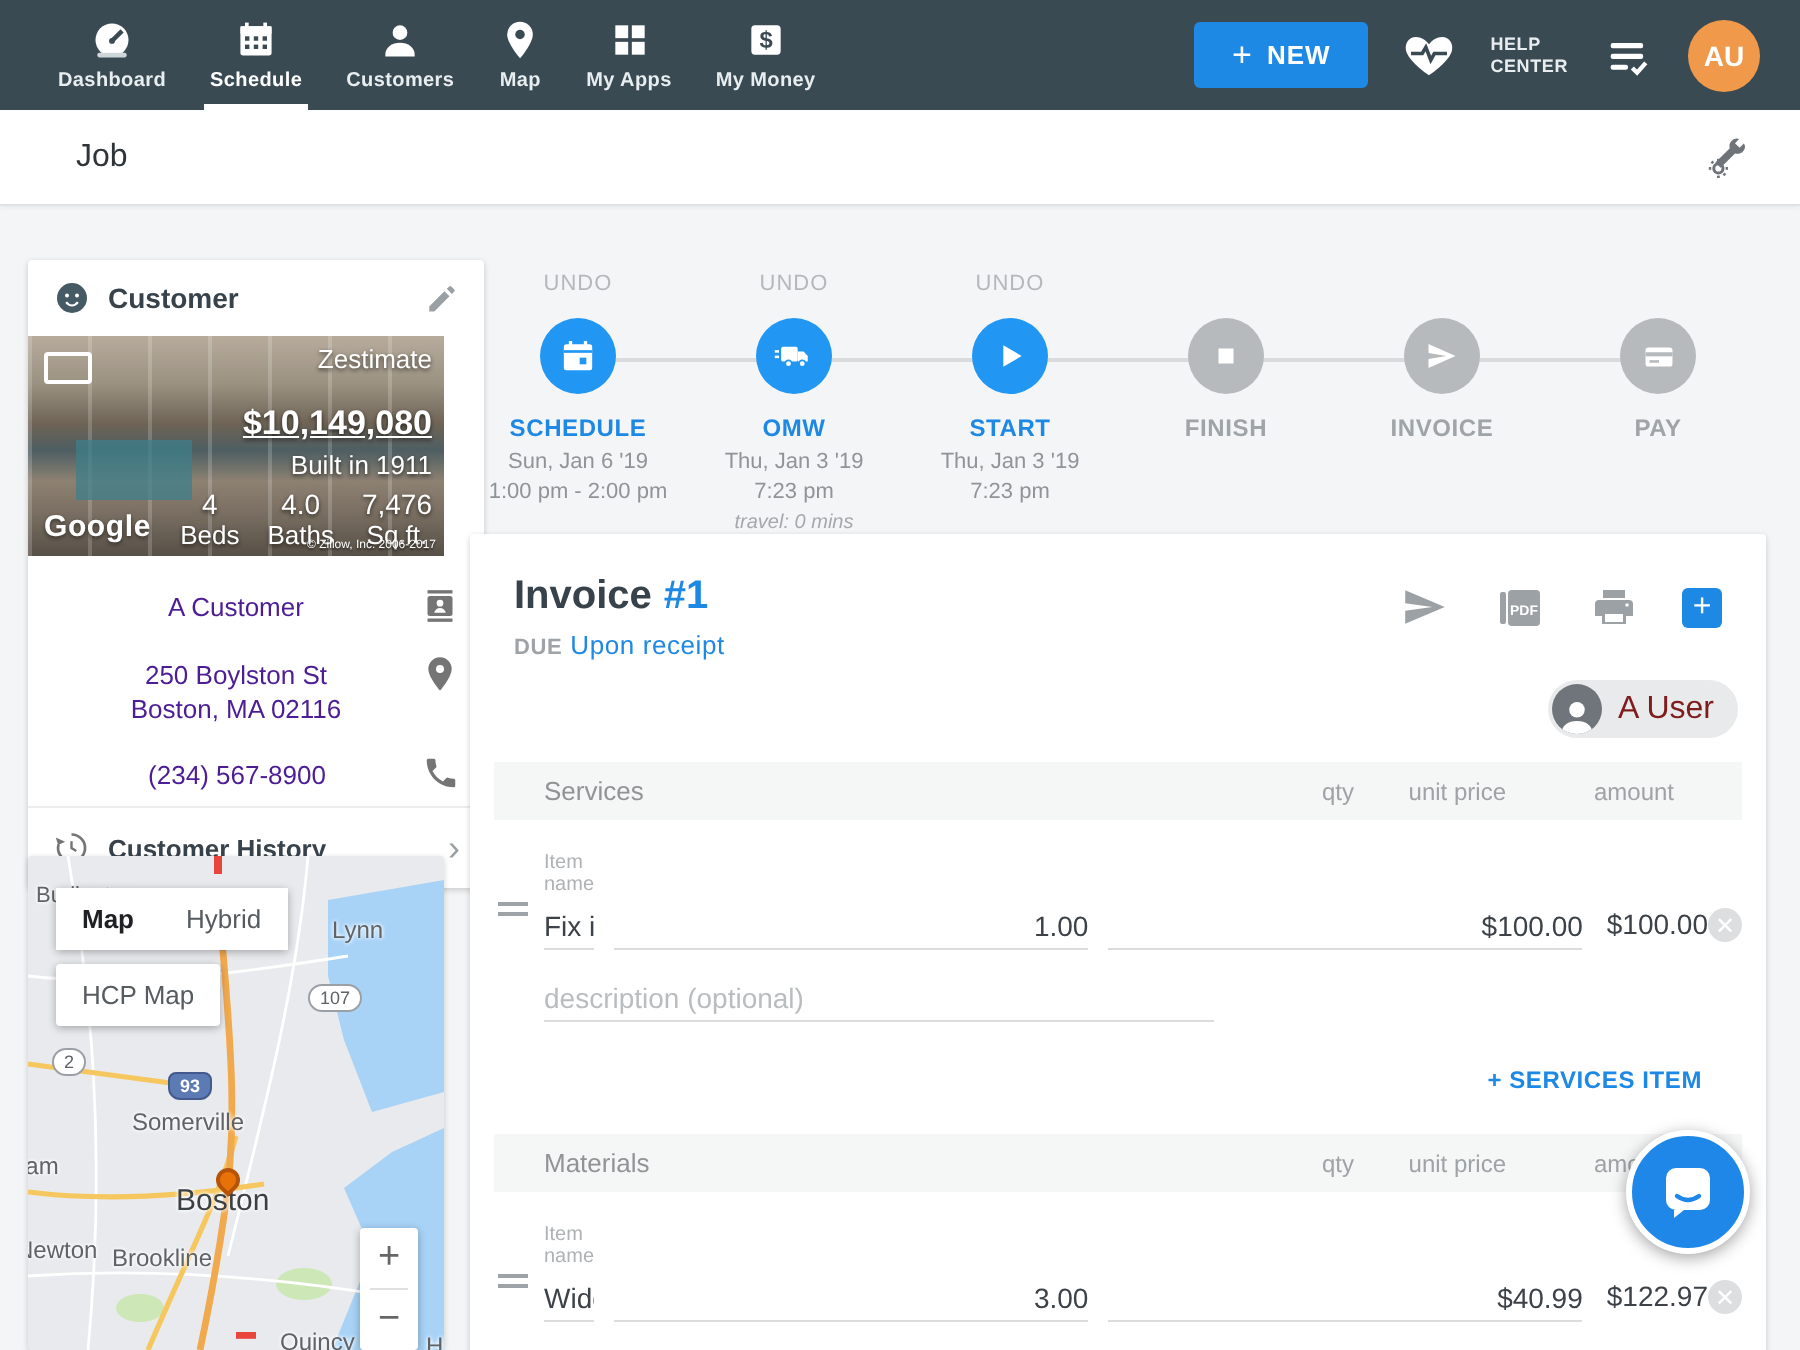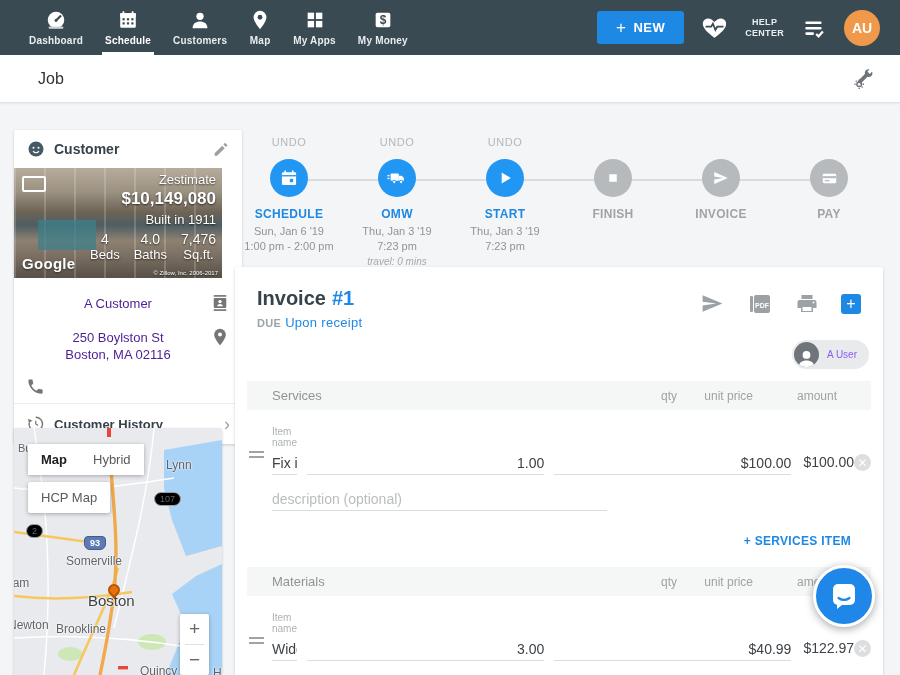--- a/index.html
+++ b/index.html
@@ -15,21 +15,21 @@
   .navitem { position:relative; display:flex; flex-direction:column; align-items:center;
     justify-content:center; padding:0 11px; cursor:pointer; }
   .navitem .nlabel { font-size:10px; font-weight:bold; color:#E8EDF0; margin-top:4px; letter-spacing:.2px; }
   .navitem.active .nlabel { color:#fff; }
   .navitem.active::after { content:""; position:absolute; bottom:0; left:8px; right:8px; height:3px; background:#fff; }
   .nav-right { margin-left:auto; display:flex; align-items:center; gap:17px; padding-right:20px; }
   .new-btn { background:#1E88E5; color:#fff; border:none; border-radius:3px;
     height:33px; width:87px; font-size:13px; font-weight:bold; display:flex;
     align-items:center; justify-content:center; gap:7px; cursor:pointer; letter-spacing:.5px;}
   .new-btn .plus { font-size:17px; font-weight:normal; }
-  .help-center { color:#E8EDF0; font-size:9px; font-weight:bold; text-align:center; line-height:11px; letter-spacing:.3px; cursor:pointer;}
+  .help-center { color:#E8EDF0; font-size:9px; font-weight:bold; text-align:left; line-height:11px; letter-spacing:.3px; cursor:pointer;}
   .avatar { width:36px; height:36px; border-radius:50%; background:#F0994B; color:#fff;
     font-size:14px; font-weight:bold; display:flex; align-items:center; justify-content:center; cursor:pointer;}
   
   .jobbar { position:absolute; top:55px; left:0; width:900px; height:48px; background:#fff;
     border-bottom:1px solid #E0E2E3; box-shadow:0 1px 2px rgba(0,0,0,.05);
     display:flex; align-items:center; padding:0 24px 0 38px; z-index:40;}
   .jobtitle { font-size:16px; color:#2E3438; }
   .jobbar .spacer { flex:1; }
   
   .card { position:absolute; background:#fff; border-radius:2px; box-shadow:0 1px 3px rgba(0,0,0,.18); }
@@ -40,21 +40,21 @@
   .zest { position:relative; width:208px; height:110px; overflow:hidden;
     background:
       linear-gradient(90deg, rgba(255,255,255,.18) 0 2px, transparent 2px 30px) 0 0/30px 100%,
       linear-gradient(180deg,#B7AB9C 0%,#9A9181 22%,#6E6355 40%,#4E5E62 52%,#8D8172 66%,#7A6F62 80%,#575047 100%);
   }
   .zest::before { content:""; position:absolute; left:24px; top:52px; width:58px; height:30px;
     background:#3E7F8A; opacity:.75; }
   .zest .ztext { position:absolute; right:6px; top:4px; text-align:right; color:#fff;
     text-shadow:0 1px 2px rgba(0,0,0,.65); }
   .z-label { font-size:13px; }
-  .z-value { font-size:17px; font-weight:bold; margin-top:2px; }
+  .z-value { font-size:17px; font-weight:bold; margin-top:15px;text-decoration:underline; }
   .z-built { font-size:13px; margin-top:3px; }
   .z-stats { display:flex; justify-content:flex-end; gap:14px; margin-top:4px; }
   .z-stat { text-align:center; }
   .z-stat .v { font-size:14px; }
   .z-stat .l { font-size:13px; }
   .gwm { position:absolute; left:8px; bottom:6px; color:#fff; font-size:15px; font-weight:bold;
     letter-spacing:.3px; text-shadow:0 1px 2px rgba(0,0,0,.5); }
   .zattr { position:absolute; right:4px; bottom:2px; color:#fff; font-size:6px; text-shadow:0 1px 1px rgba(0,0,0,.6);}
   .sv-icon { position:absolute; left:8px; top:8px; width:24px; height:16px; border:2px solid #fff; border-radius:2px; }
   .cust-rows { padding:8px 12px 0; }
@@ -69,21 +69,21 @@
   .mlabel { position:absolute; font-size:11px; color:#5F6368; white-space:nowrap; text-shadow:0 0 2px #fff,0 0 2px #fff; }
   .mlabel.big { font-size:15px; font-weight:normal; color:#3B4043; }
   .mbtn-group { position:absolute; left:14px; top:16px; display:flex; background:#fff;
     box-shadow:0 1px 4px rgba(0,0,0,.3); border-radius:2px; }
   .mbtn { padding:8px 13px; font-size:13px; color:#565B5F; cursor:pointer; background:#fff; border:none;
     font-family:"Liberation Sans",sans-serif;}
   .mbtn.bold { font-weight:bold; color:#202124; }
   .hcp-btn { position:absolute; left:14px; top:54px; padding:8px 13px; font-size:13px; color:#565B5F;
     background:#fff; border:none; box-shadow:0 1px 4px rgba(0,0,0,.3); border-radius:2px; cursor:pointer;
     font-family:"Liberation Sans",sans-serif;}
-  .shield { position:absolute; background:#000000; border:1px solid #9AA0A6; border-radius:7px;
+  .shield { position:absolute; background:#ffffff; border:1px solid #9AA0A6; border-radius:7px;
     font-size:9px; color:#5F6368; padding:1px 5px; }
   .shield.i93 { background:#5C7BB5; border-color:#44598C; color:#fff; border-radius:4px 4px 6px 6px; font-weight:bold;}
   .zoomctl { position:absolute; right:13px; top:186px; width:29px; background:#fff;
     box-shadow:0 1px 4px rgba(0,0,0,.3); border-radius:2px; }
   .zbtn { width:29px; height:30px; display:flex; align-items:center; justify-content:center;
     font-size:19px; color:#666; cursor:pointer; }
   .zdiv { height:1px; background:#E0E0E0; margin:0 5px; }
   .mapmarker { position:absolute; width:12px; height:12px; border-radius:50% 50% 50% 0;
     background:#E8710A; border:2px solid #B55309; transform:rotate(-45deg); }
   
@@ -108,21 +108,21 @@
   .due-val { font-size:13px; color:#1E88E5; font-weight:normal; margin-left:4px; cursor:pointer;}
   .inv-icons { margin-left:auto; display:flex; align-items:center; gap:22px; padding-top:4px;}
   .icon-btn { cursor:pointer; display:flex; }
   .plus-btn { width:20px; height:20px; background:#1E88E5; border-radius:3px; color:#fff;
     display:flex; align-items:center; justify-content:center; font-size:16px; cursor:pointer; }
   .user-row { display:flex; justify-content:flex-end; padding:10px 14px 8px; }
   .user-pill { display:flex; align-items:center; background:#E9EAEB; border-radius:15px;
     padding:2px 12px 2px 2px; gap:8px; cursor:pointer;}
   .user-pill .uavatar { width:25px; height:25px; border-radius:50%; background:#6F757A;
     display:flex; align-items:flex-end; justify-content:center; overflow:hidden;}
-  .user-pill .uname { font-size:10px; color:#8b5cf6; }
+  .user-pill .uname { font-size:16px; color:#7f1d1d; }
   .inv-body { margin:0 12px; }
   .band { background:#F5F6F6; display:flex; align-items:center; padding:7px 0; margin-top:4px;}
   .cols { display:flex; align-items:flex-end; width:100%; }
   .col-name { flex:1; padding-left:25px; }
   .col-qty { width:66px; margin-left:10px; text-align:right; }
   .col-price { width:66px; margin-left:10px; text-align:right; }
   .col-amount { width:72px; margin-left:12px; text-align:right; }
   .col-x { width:34px; display:flex; justify-content:flex-end; }
   .band .hdr { font-size:12px; color:#9EA3A7; }
   .band .sec-name { font-size:13px; color:#8F9497; }
@@ -330,20 +330,21 @@
         <div>Boston, MA 02116</div>
       </span>
       <span class="icon-btn">
         <svg width="20" height="20" viewBox="0 0 24 24">
             <path d="M12 2a7 7 0 0 0-7 7c0 5 7 13 7 13s7-8 7-13a7 7 0 0 0-7-7z" fill="#757575"></path>
             <circle cx="12" cy="9" r="2.4" fill="#fff"></circle>
           </svg>
       </span>
     </div>
     <div class="crow">
+      <span class="ctext">(234) 567-8900</span>
       <span class="icon-btn">
         <svg width="19" height="19" viewBox="0 0 24 24">
             <path d="M6.6 10.8a15.5 15.5 0 0 0 6.6 6.6l2.2-2.2c.3-.3.7-.4 1-.2 1.2.4 2.4.6 3.6.6.6 0 1 .4 1 1V20c0 .6-.4 1-1 1C10.6 21 3 13.4 3 4c0-.6.4-1 1-1h3.5c.6 0 1 .4 1 1 0 1.3.2 2.5.6 3.6.1.4 0 .7-.2 1l-2.3 2.2z" fill="#757575"></path>
           </svg>
       </span>
     </div>
   </div>
   <div class="hist-row">
     <span>
       <svg width="18" height="18" viewBox="0 0 24 24">

